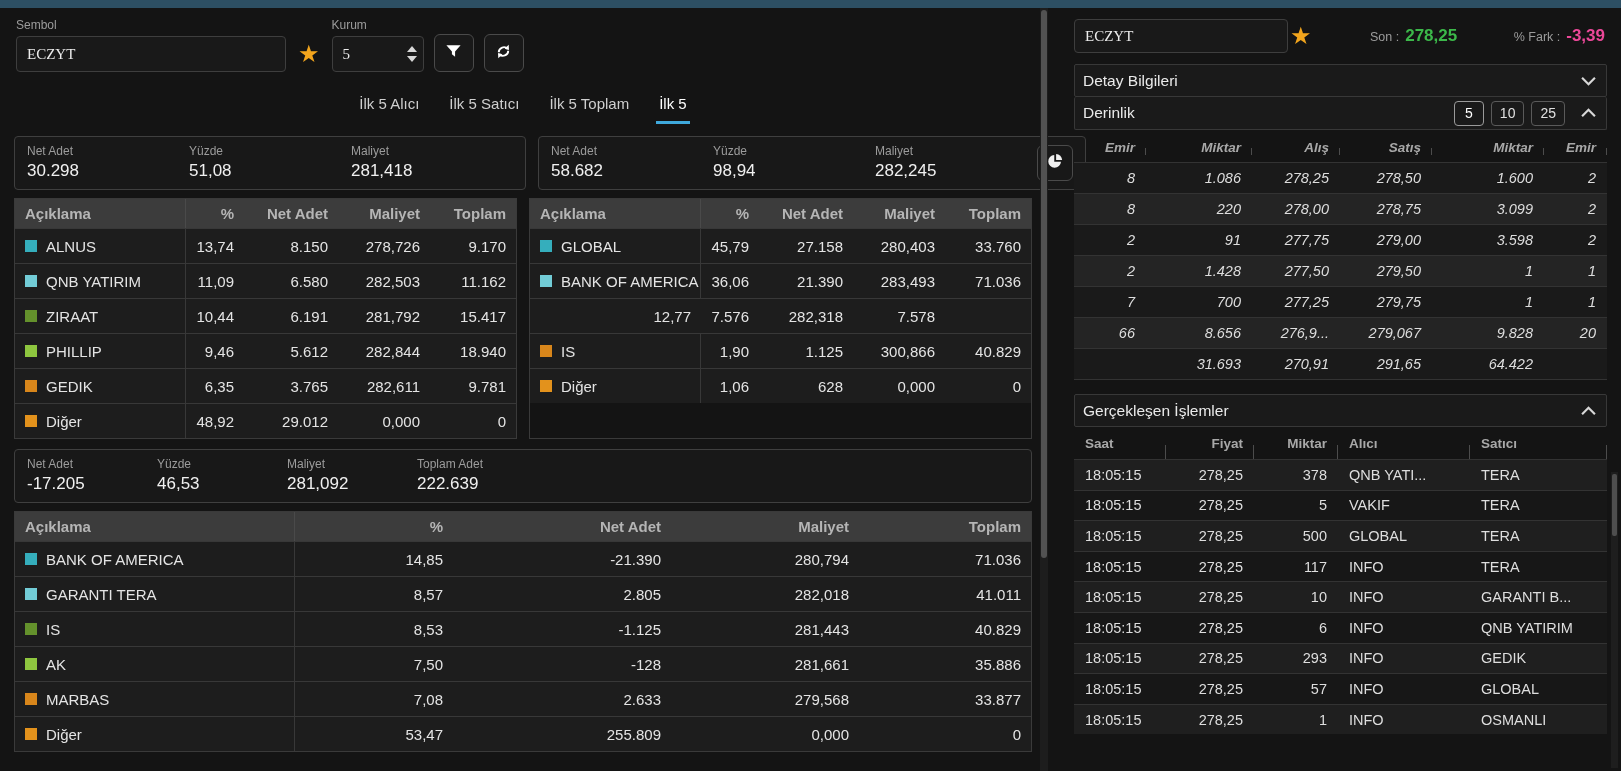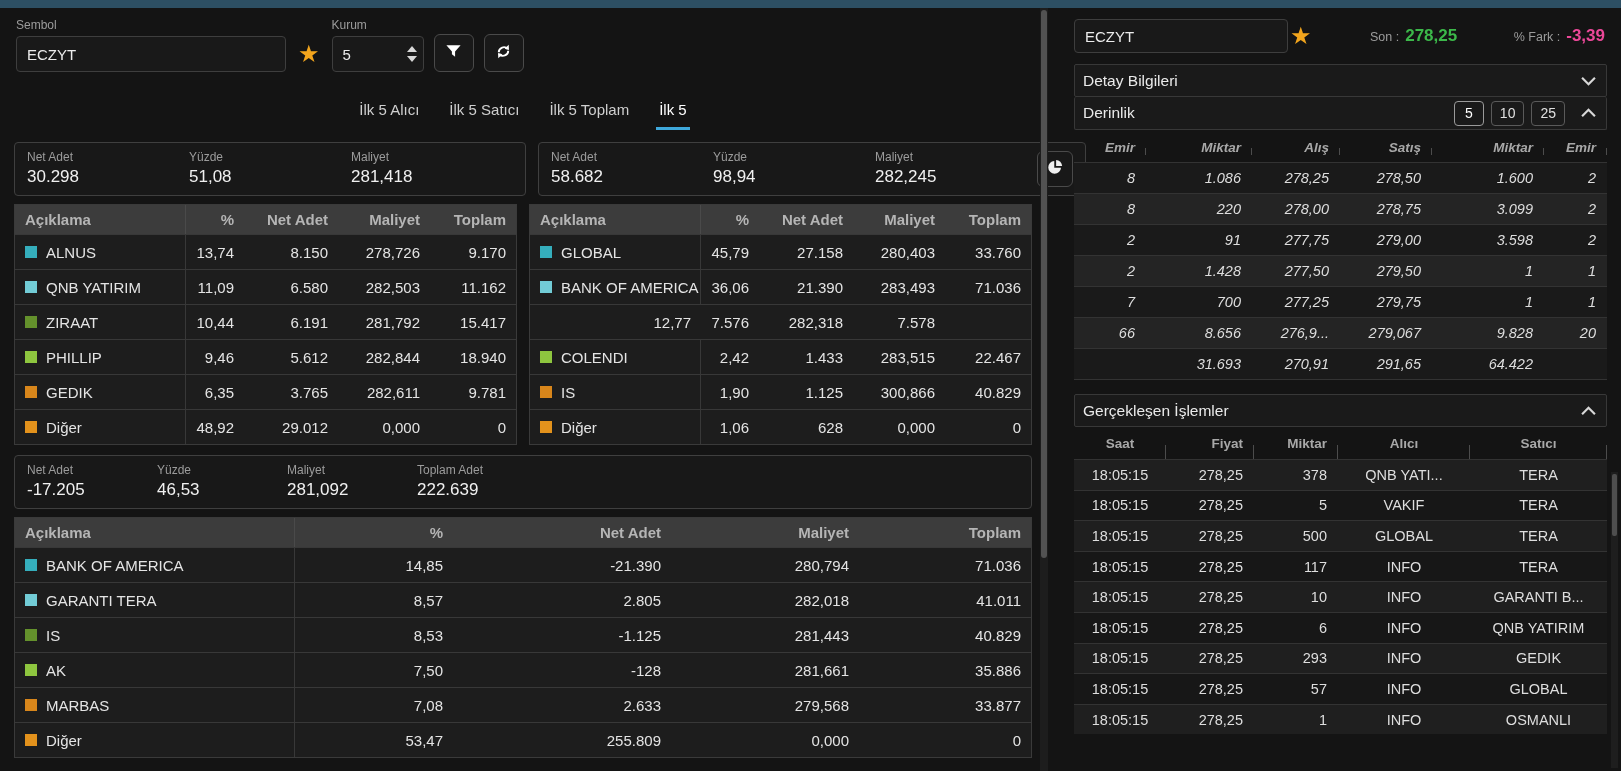--- a/index.html
+++ b/index.html
@@ -10,32 +10,32 @@
 
   
   .left { width:1064px; flex:none; position:relative; }
   .left-content { padding:0 32px 0 14px; }
   .left-scrollbar { position:absolute; right:16px; top:0; width:8px; height:100%; background:#1d1d1d; }
   .left-scrollbar .thumb { position:absolute; top:2px; left:1px; width:6px; height:548px; background:#525252; border-radius:3px; }
 
   .toolbar { display:flex; align-items:flex-end; gap:10px; padding:10px 2px 0; }
   .field label { display:block; font-size:12px; color:#9c9c9c; margin-bottom:4px; }
   .tb-input { height:36px; background:#191919; border:1px solid #3e3e3e; border-radius:4px;
-    color:#ececec; font-size:15px; padding:0 10px; font-family:Liberation Sans, sans-serif; outline:none; }
+    color:#ececec; font-size:15px; padding:0 10px; font-family:Liberation Serif, serif; outline:none; }
   .symbol-input { width:270px; }
   .kurum-wrap { position:relative; width:92px; }
   .kurum-input { width:92px; padding-right:28px; }
   .spinner { position:absolute; right:7px; top:50%; transform:translateY(-50%); display:flex; flex-direction:column; gap:4px; }
   .spin-up { width:0; height:0; border-left:5px solid transparent; border-right:5px solid transparent; border-bottom:6px solid #d8d8d8; }
   .spin-down { width:0; height:0; border-left:5px solid transparent; border-right:5px solid transparent; border-top:6px solid #d8d8d8; }
   .star { color:#f2a51d; font-size:24px; line-height:36px; margin:0 2px; }
   .icon-btn { width:40px; height:38px; background:#191919; border:1px solid #4a4a4a; border-radius:6px;
     display:flex; align-items:center; justify-content:center; cursor:pointer; }
 
-  .tabs { display:flex; justify-content:center; gap:24px; margin-top:22px; }
+  .tabs { display:flex; justify-content:center; gap:24px; margin-top:16px; }
   .tab { font-size:15px; color:#cfcfcf; padding:7px 3px 9px; border-bottom:3px solid transparent; cursor:pointer; }
   .tab.active { color:#fff; border-bottom-color:#3fa9dc; }
 
   .cards { display:grid; grid-template-columns:1fr 1fr; gap:12px; padding-top:12px; }
   .sum-card { border:1px solid #3f3f3f; border-radius:4px; background:#181818;
     padding:7px 12px 8px; display:flex; align-items:center; min-height:52px; }
   .sum-item { width:162px; }
   .sum-item .lb { font-size:12px; color:#9c9c9c; margin-bottom:3px; }
   .sum-item .vl { font-size:17px; color:#f0f0f0; }
   .sum-item.narrow { width:130px; }
@@ -86,21 +86,21 @@
   .d-row { height:31px; background:#1a1a1a; border-top:1px solid #333; color:#dedede; }
   .d-row.alt { background:#242424; }
   .d-row.foot { background:#1a1a1a; }
 
   .ttable { font-size:14.5px; margin-top:14px; }
   .t-head, .t-row { display:grid; grid-template-columns:92px 88px 84px 132px 1fr; align-items:center; }
   .t-head { height:32px; color:#a8a8a8; font-weight:bold; font-size:13.5px; }
   .t-h { position:relative; padding:0 11px; white-space:nowrap; }
   .t-h::after { content:""; position:absolute; right:0; top:9px; height:14px; width:1px; background:#4c4c4c; }
   .t-cell { padding:0 11px; white-space:nowrap; overflow:hidden; }
-  .al { text-align:center; } .ar { text-align:right; }
+  .al { text-align:left; } .ar { text-align:right; }
   .t-row { height:30.6px; background:#1f1f1f; border-top:1px solid #333; color:#dedede; }
   .t-row.alt { background:#171717; }
   .trades-scrollbar { position:absolute; right:3px; top:464px; bottom:3px; width:7px; background:#1e1e1e; }
   .trades-scrollbar .thumb { position:absolute; top:2px; left:1px; width:5px; height:62px; background:#4e4e4e; border-radius:2px; }
 </style>
 </head>
 <body>
 
 <div class="topbar"></div>
 <div class="app">
@@ -304,30 +304,20 @@
                 <div class="bc num">71.036</div>
               </div>
 
               <div class="b-row rep-root">
                 <div class="bc num">12,77</div>
                 <div class="bc num">7.576</div>
                 <div class="bc num">282,318</div>
                 <div class="bc num">7.578</div>
               </div>
 
-              <div class="b-row rep-root alt">
-                <div class="bc name">
-                  <span class="sq" style="background: rgb(142, 198, 63);"></span>
-                  <span>COLENDI</span>
-                </div>
-                <div class="bc num">2,42</div>
-                <div class="bc num">1.433</div>
-                <div class="bc num">283,515</div>
-                <div class="bc num">22.467</div>
-              </div>
 
               <div class="b-row rep-root">
                 <div class="bc name">
                   <span class="sq" style="background: rgb(216, 134, 27);"></span>
                   <span>IS</span>
                 </div>
                 <div class="bc num">1,90</div>
                 <div class="bc num">1.125</div>
                 <div class="bc num">300,866</div>
                 <div class="bc num">40.829</div>

